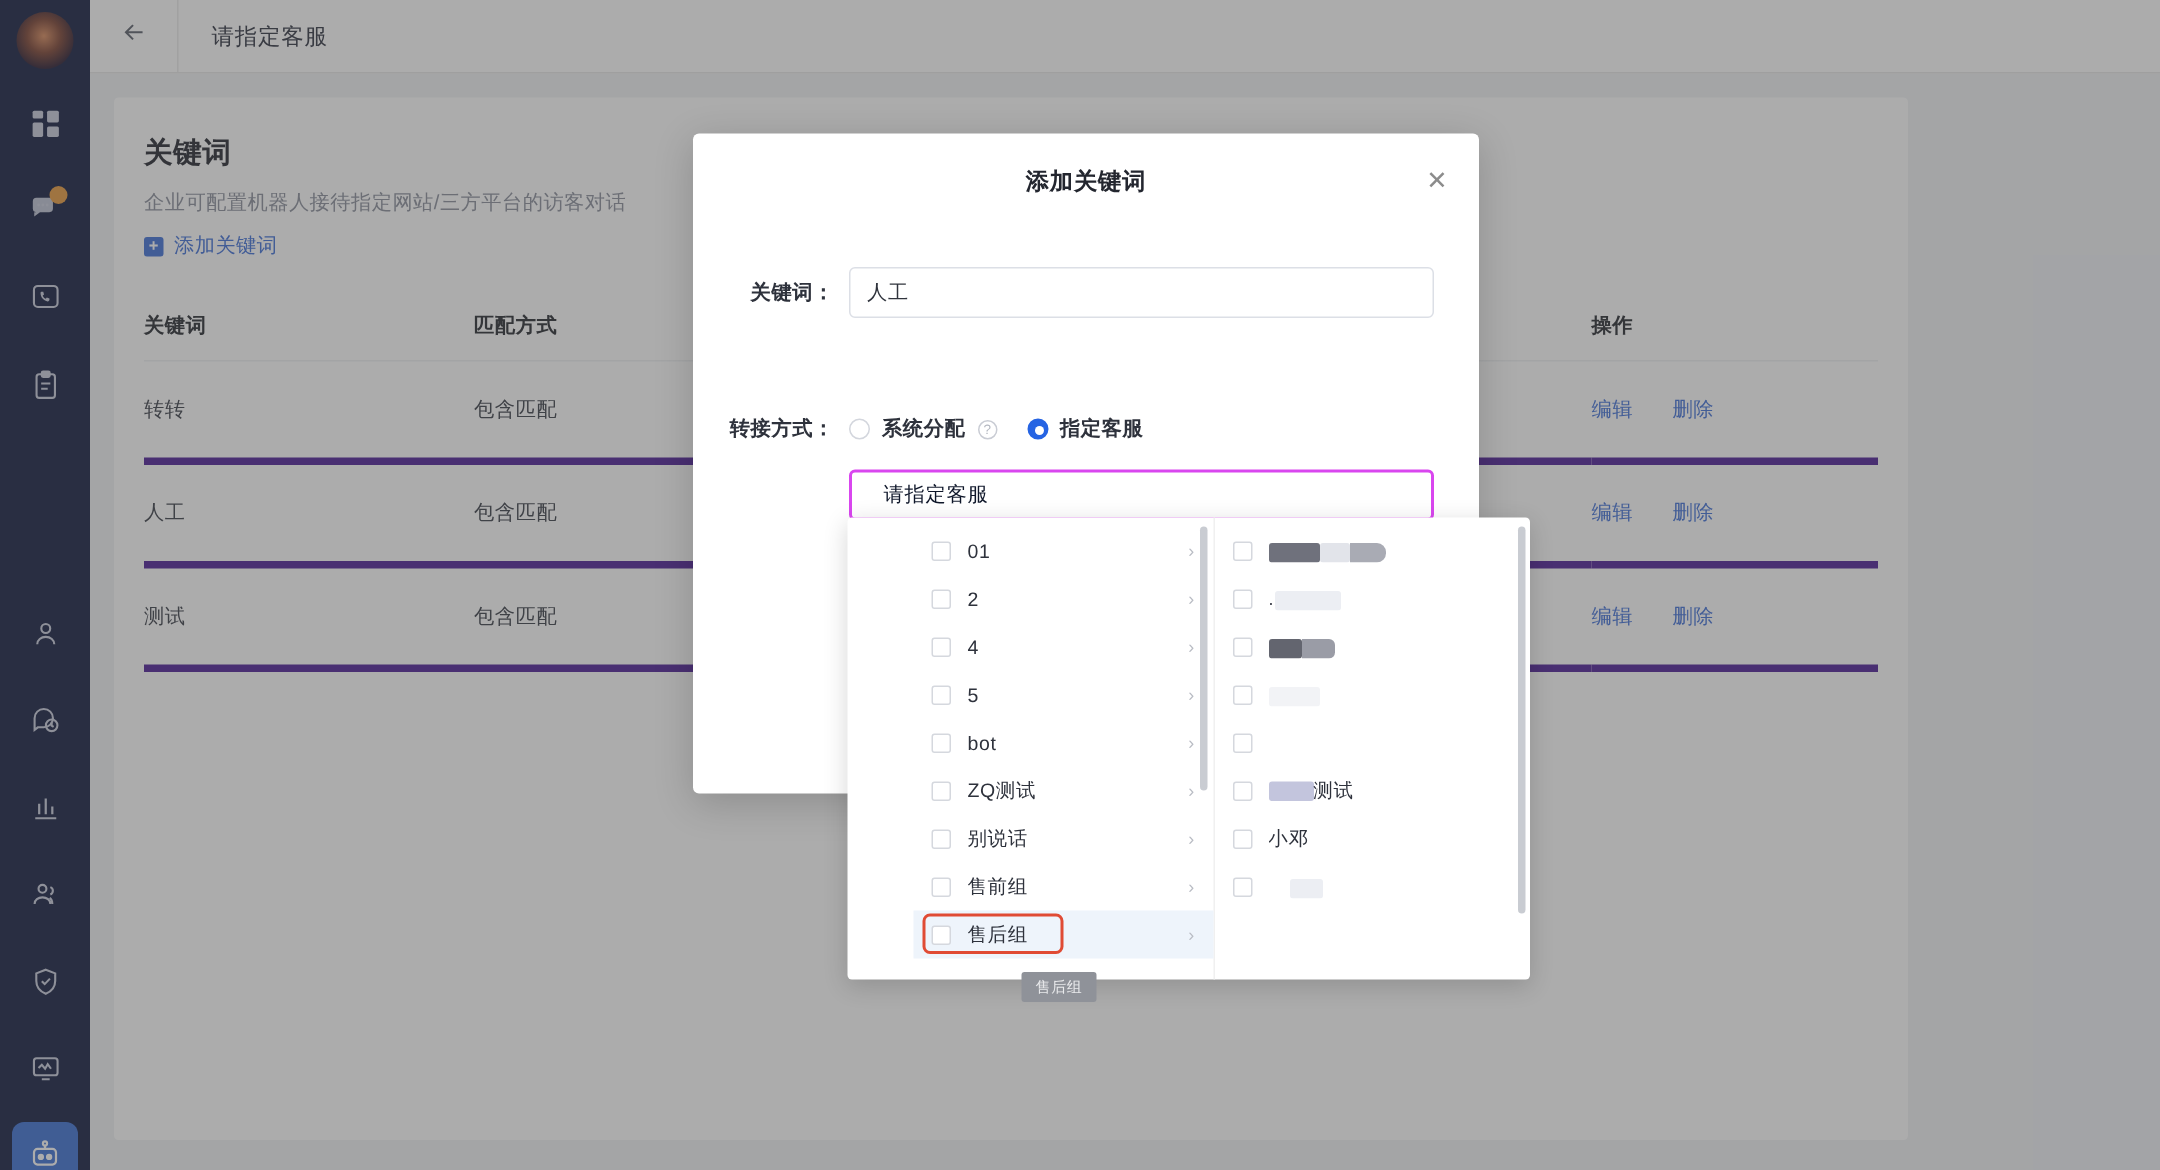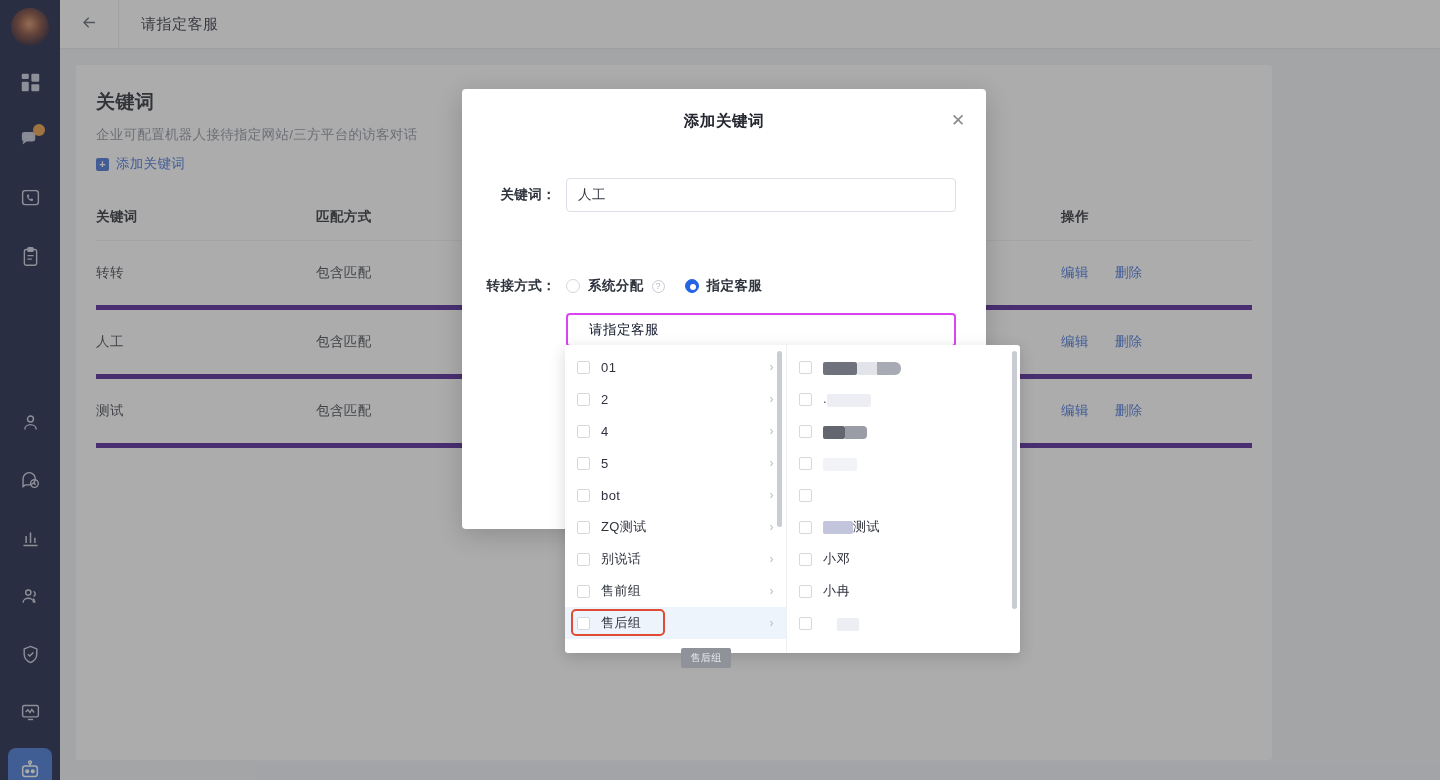--- a/index.html
+++ b/index.html
@@ -150,21 +150,21 @@
     border:2px solid #d946ef; border-radius:4px; background:#fff;
     display:flex; align-items:center; padding:0 21px;
     font-size:13.5px; color:#0f172a; letter-spacing:.5px;
   }
 
   
   #dropdown{
     position:absolute; left:565px; top:345px; width:455px; height:308px;
     background:#fff; border-radius:3px;
     box-shadow:0 4px 16px rgba(0,0,0,.16);
-    z-index:40; display:flex;
+    z-index:40; display:flex;padding-left:44px;
   }
   .dd-col{ position:relative; height:100%; }
   #dd-left{ width:222px; border-right:1px solid #f0f0f0; }
   #dd-right{ width:233px; }
   .dd-item{
     height:32px; display:flex; align-items:center;
     padding:0 12px 0 12px; font-size:13px; color:#2e323c; letter-spacing:.4px;
   }
   .dd-item .cb{
     width:13px;height:13px;border:1px solid #d5d8de;border-radius:2px;background:#fff;
@@ -496,23 +496,19 @@
     <div class="dd-item">
       <span class="cb"></span>
       <span class="lbl"><span class="blur" style="width:30px;background:#c3c5dd"></span><span style="color:#2e323c">测试</span></span>
     </div>
     <div class="dd-item">
       <span class="cb"></span>
       <span class="lbl">小邓</span>
     </div>
     <div class="dd-item">
       <span class="cb"></span>
-      <span class="lbl">小冉</span>
-    </div>
-    <div class="dd-item">
-      <span class="cb"></span>
       <span class="lbl"><span class="blur" style="width:22px;background:#eceef3;margin-left:14px"></span></span>
     </div>
     <div class="sb" id="sb-right"></div>
   </div>
 </div>
 
 <div id="tooltip">售后组</div>
 
 </body></html>

